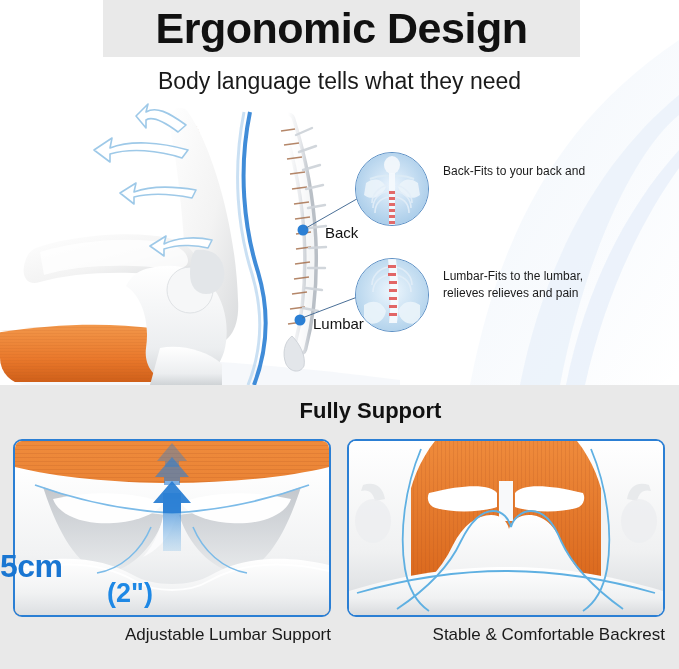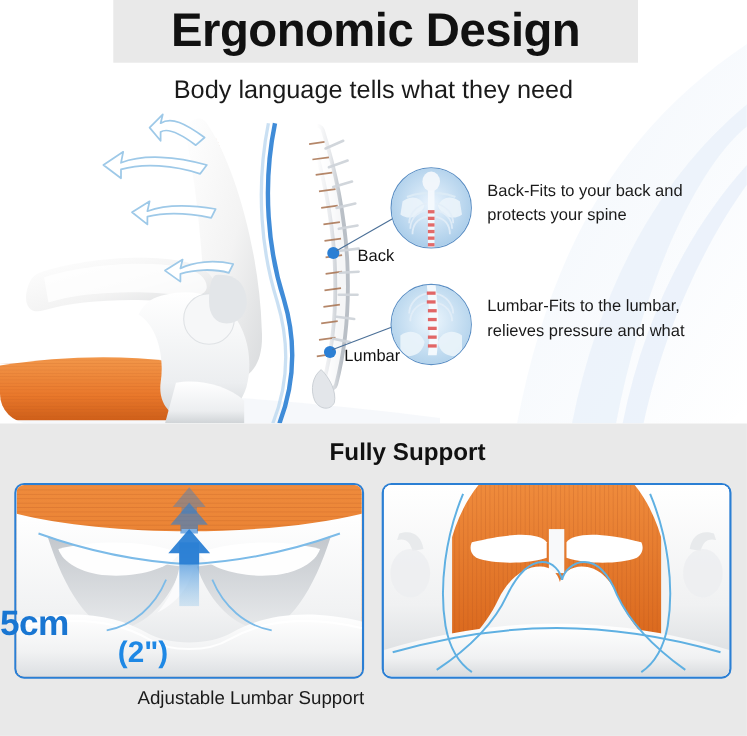--- a/index.html
+++ b/index.html
@@ -41,21 +41,21 @@
   #label-lumbar{left:313px;top:315px;text-align:right;}
 
   
   .callout{position:absolute;}
   .callout-circle{
     position:absolute;width:72px;height:72px;border-radius:50%;
     border:1.4px solid #5c8fc4;overflow:hidden;
     background:#cfe2f3;
   }
   .callout-text{
-    position:absolute;font-size:15px;color:#1a1a1a;line-height:1.45;white-space:nowrap;
+    position:absolute;font-size:12px;color:#1a1a1a;line-height:1.45;white-space:nowrap;
   }
   #callout-back .callout-circle{left:355px;top:152px;}
   #callout-back .callout-text{left:443px;top:163px;}
   #callout-lumbar .callout-circle{left:355px;top:258px;}
   #callout-lumbar .callout-text{left:443px;top:268px;}
 
   
   #bottom-section{
     position:absolute;left:0;top:385px;width:679px;height:284px;
     background:#e9e9e9;
@@ -293,21 +293,20 @@
             <rect x="33" y="44" width="6" height="3"></rect>
             <rect x="33" y="50" width="6" height="3"></rect>
             <rect x="33" y="56" width="6" height="3"></rect>
             <rect x="33" y="62" width="6" height="3"></rect>
             <rect x="33" y="68" width="6" height="3"></rect>
           </g>
         </svg>
       </div>
       <div class="callout-text">
         <span>Back-Fits to your back and</span><br>
-        <span>protects your spine</span>
       </div>
     </div>
 
     <div class="callout" id="callout-lumbar">
       <div class="callout-circle">
         <svg viewBox="0 0 72 72" width="72" height="72">
           <defs>
             <radialGradient id="xr2" cx="50%" cy="45%" r="65%">
               <stop offset="0%" stop-color="#edf6fd"></stop>
               <stop offset="100%" stop-color="#a9cde9"></stop>
@@ -333,21 +332,21 @@
             <rect x="33" y="22" width="8" height="3"></rect>
             <rect x="33" y="30" width="8" height="3"></rect>
             <rect x="33" y="38" width="8" height="3"></rect>
             <rect x="33" y="46" width="8" height="3"></rect>
             <rect x="33" y="54" width="8" height="3"></rect>
           </g>
         </svg>
       </div>
       <div class="callout-text">
         <span>Lumbar-Fits to the lumbar,</span><br>
-        <span>relieves pressure and what</span>
+        <span>relieves relieves and pain</span>
       </div>
     </div>
   </div>
 
   <div id="bottom-section">
 
     <div id="fully-support-title">Fully Support</div>
 
     <div class="panel" id="panel-left">
       <svg viewBox="0 0 314 174" width="314" height="174" preserveAspectRatio="none">
@@ -451,18 +450,19 @@
         </g>
 
         <path d="M14 44 C 26 40 34 46 36 58 L26 60 C 24 52 20 48 12 50 Z" fill="#e8eaec"></path>
         <path d="M300 44 C 288 40 280 46 278 58 L288 60 C 290 52 294 48 302 50 Z" fill="#e8eaec"></path>
         <ellipse cx="24" cy="80" rx="18" ry="22" fill="#eceef0" opacity="0.8"></ellipse>
         <ellipse cx="290" cy="80" rx="18" ry="22" fill="#eceef0" opacity="0.8"></ellipse>
       </svg>
     </div>
 
     <div class="panel-caption" id="caption-left">Adjustable Lumbar Support</div>
+    <div class="panel-caption" id="caption-right">Stable &amp; Comfortable Backrest</div>
   </div>
 
   <div id="measure-value">5cm</div>
   <div id="measure-unit">(2")</div>
 
 </div>
 
 </body></html>

